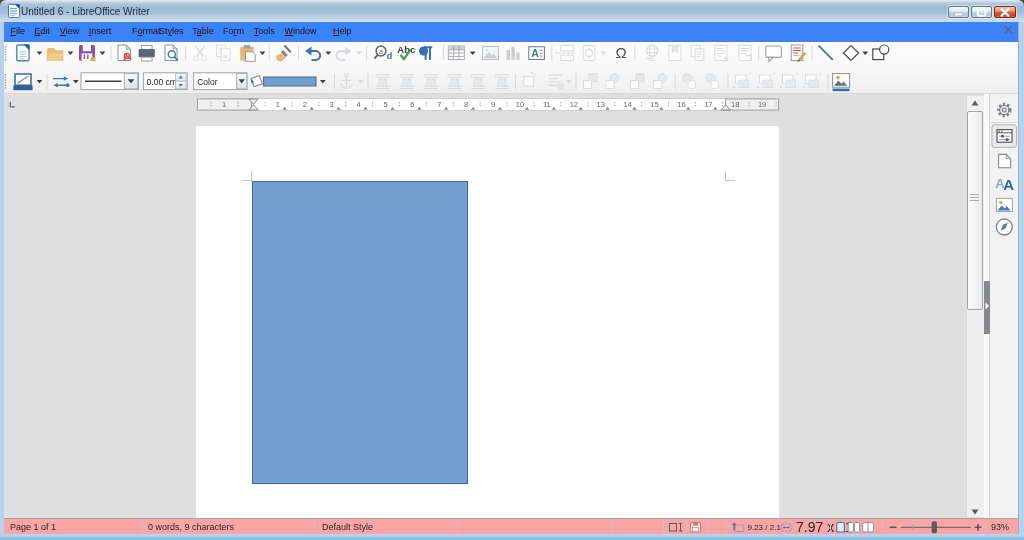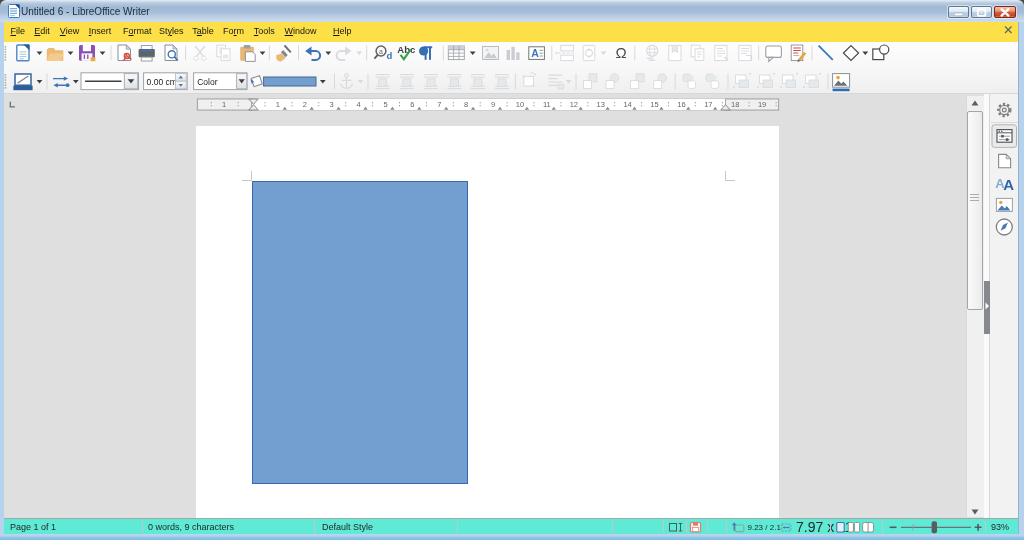--- a/index.html
+++ b/index.html
@@ -5,34 +5,34 @@
 *{margin:0;padding:0;box-sizing:border-box}
 html,body{width:1024px;height:540px;overflow:hidden;background:#484848;font-family:"Liberation Sans",sans-serif}
 #win{position:absolute;left:0;top:0;width:1024px;height:540px;border-radius:6px 6px 0 0;overflow:hidden}
 #title{position:absolute;left:0;top:0;width:1024px;height:22px;background:linear-gradient(180deg,#e3ecf5 0%,#b7cade 14%,#9fbad6 32%,#a5bdd8 55%,#c0d2e6 82%,#cddded 100%)}
 #ticon{position:absolute;left:8px;top:4px}
 #ttext{position:absolute;left:21px;top:0;height:22px;line-height:24px;font-size:10px;color:#1d2c3c}
 .wbtn{position:absolute;top:6px;height:12px;border-radius:2px;box-shadow:0 0 0 1px rgba(255,255,255,.5)}
 #bmin{left:948px;width:21px;border:1px solid #62788e;background:linear-gradient(180deg,#f5fafd 0%,#dce9f4 45%,#bed2e4 52%,#b3c9dd 88%,#cfe0ee 100%)}
 #bmax{left:971px;width:21px;border:1px solid #62788e;background:linear-gradient(180deg,#f5fafd 0%,#dce9f4 45%,#bed2e4 52%,#b3c9dd 88%,#cfe0ee 100%)}
 #bclose{left:994px;width:22px;border:1px solid #7c2918;background:linear-gradient(180deg,#f4c0ae 0%,#ea9275 42%,#d95e3d 52%,#c64526 85%,#dc7350 100%)}
-#menu{position:absolute;left:0px;top:22px;width:1018px;height:20px;background:#fde047}
+#menu{position:absolute;left:0px;top:22px;width:1018px;height:20px;background:#3b82f6}
 #menu span{position:absolute;top:0;height:20px;line-height:19px;font-size:9px;color:#161616}
 #toolbars{position:absolute;left:0px;top:42px;width:1018px;height:52px;background:linear-gradient(180deg,#fdfdfd 0%,#f7f7f7 55%,#efefef 100%);border-bottom:1px solid #d8d8d8}
 #content{position:absolute;left:0px;top:94px;width:1024px;height:424px;background:#dfdfdf}
 #page{position:absolute;left:196px;top:32px;width:583px;height:392px;background:#ffffff}
 #shape{position:absolute;left:252px;top:87px;width:216px;height:303px;background:#729fcf;border:1px solid #3a68a8}
 #cmtl{position:absolute;left:242px;top:77px;width:10px;height:10px;border-right:1px solid #c7c7c7;border-bottom:1px solid #c7c7c7}
 #cmtr{position:absolute;left:725px;top:77px;width:10px;height:10px;border-left:1px solid #c7c7c7;border-bottom:1px solid #c7c7c7}
 #sbar{position:absolute;left:966px;top:2px;width:18px;height:421px;background:#f0f0f0;border-left:1px solid #dadada}
 #sthumb{position:absolute;left:967px;top:17px;width:16px;height:199px;background:linear-gradient(90deg,#fbfbfb,#ebebeb);border:1px solid #a2a6aa;border-radius:2px}
 #whitestrip{position:absolute;left:984px;top:0px;width:6px;height:424px;background:#fafafa;border-right:1px solid #d6d6d6}
 #sidebar{position:absolute;left:990px;top:0px;width:30px;height:424px;background:#f2f2f2}
 #grab{position:absolute;left:984px;top:187px;width:6px;height:53px;background:#85898d}
-#status{position:absolute;left:0;top:518px;width:1024px;height:16px;background:#5eead4;border-top:1px solid #a6a6a6}
+#status{position:absolute;left:0;top:518px;width:1024px;height:16px;background:#fca5a5;border-top:1px solid #a6a6a6}
 #status span{position:absolute;top:1px;height:15px;line-height:15px;font-size:9px;color:#26282b}
 .ssep{position:absolute;top:2px;width:1px;height:12px;background:#c6c6c6}
 #bleft{position:absolute;left:0;top:22px;width:4px;height:512px;background:#b6d2ec}
 #bright{position:absolute;left:1018px;top:22px;width:6px;height:512px;background:#b6d2ec;border-left:1px solid #93b3d0}
 #bbottom{position:absolute;left:0;top:534px;width:1024px;height:6px;background:linear-gradient(180deg,#c0d7ee 0%,#b0cfea 40%,#8cc3e8 60%,#83bde6 100%)}
 </style>
 </head>
 <body>
 <div id="win">
 <div id="title">
@@ -60,21 +60,21 @@
         <svg width="20" height="10" style="position:absolute;left:0;top:0">
           <path d="M6.6,2.2 L13.4,8.6 M13.4,2.2 L6.6,8.6" stroke="#fff" stroke-width="2.3" stroke-linecap="round"></path>
         </svg>
       </div>
 </div>
 <div id="menu">
 <span style="left:10.5px"><u>F</u>ile</span>
 <span style="left:34.3px"><u>E</u>dit</span>
 <span style="left:59.8px"><u>V</u>iew</span>
 <span style="left:88.8px"><u>I</u>nsert</span>
-<span style="left:123px">F<u>o</u>rmat</span>
+<span style="left:132px">F<u>o</u>rmat</span>
 <span style="left:159px">St<u>y</u>les</span>
 <span style="left:192.3px">T<u>a</u>ble</span>
 <span style="left:223.1px">Fo<u>r</u>m</span>
 <span style="left:253.8px"><u>T</u>ools</span>
 <span style="left:284.6px"><u>W</u>indow</span>
 <span style="left:333px"><u>H</u>elp</span>
 <svg style="position:absolute;left:1001px;top:1px" width="16" height="14">
         <path d="M4,3.5 l6.5,6.5 M10.5,3.5 l-6.5,6.5" stroke="#5f6368" stroke-width="1.2"></path>
       </svg>
 </div>

